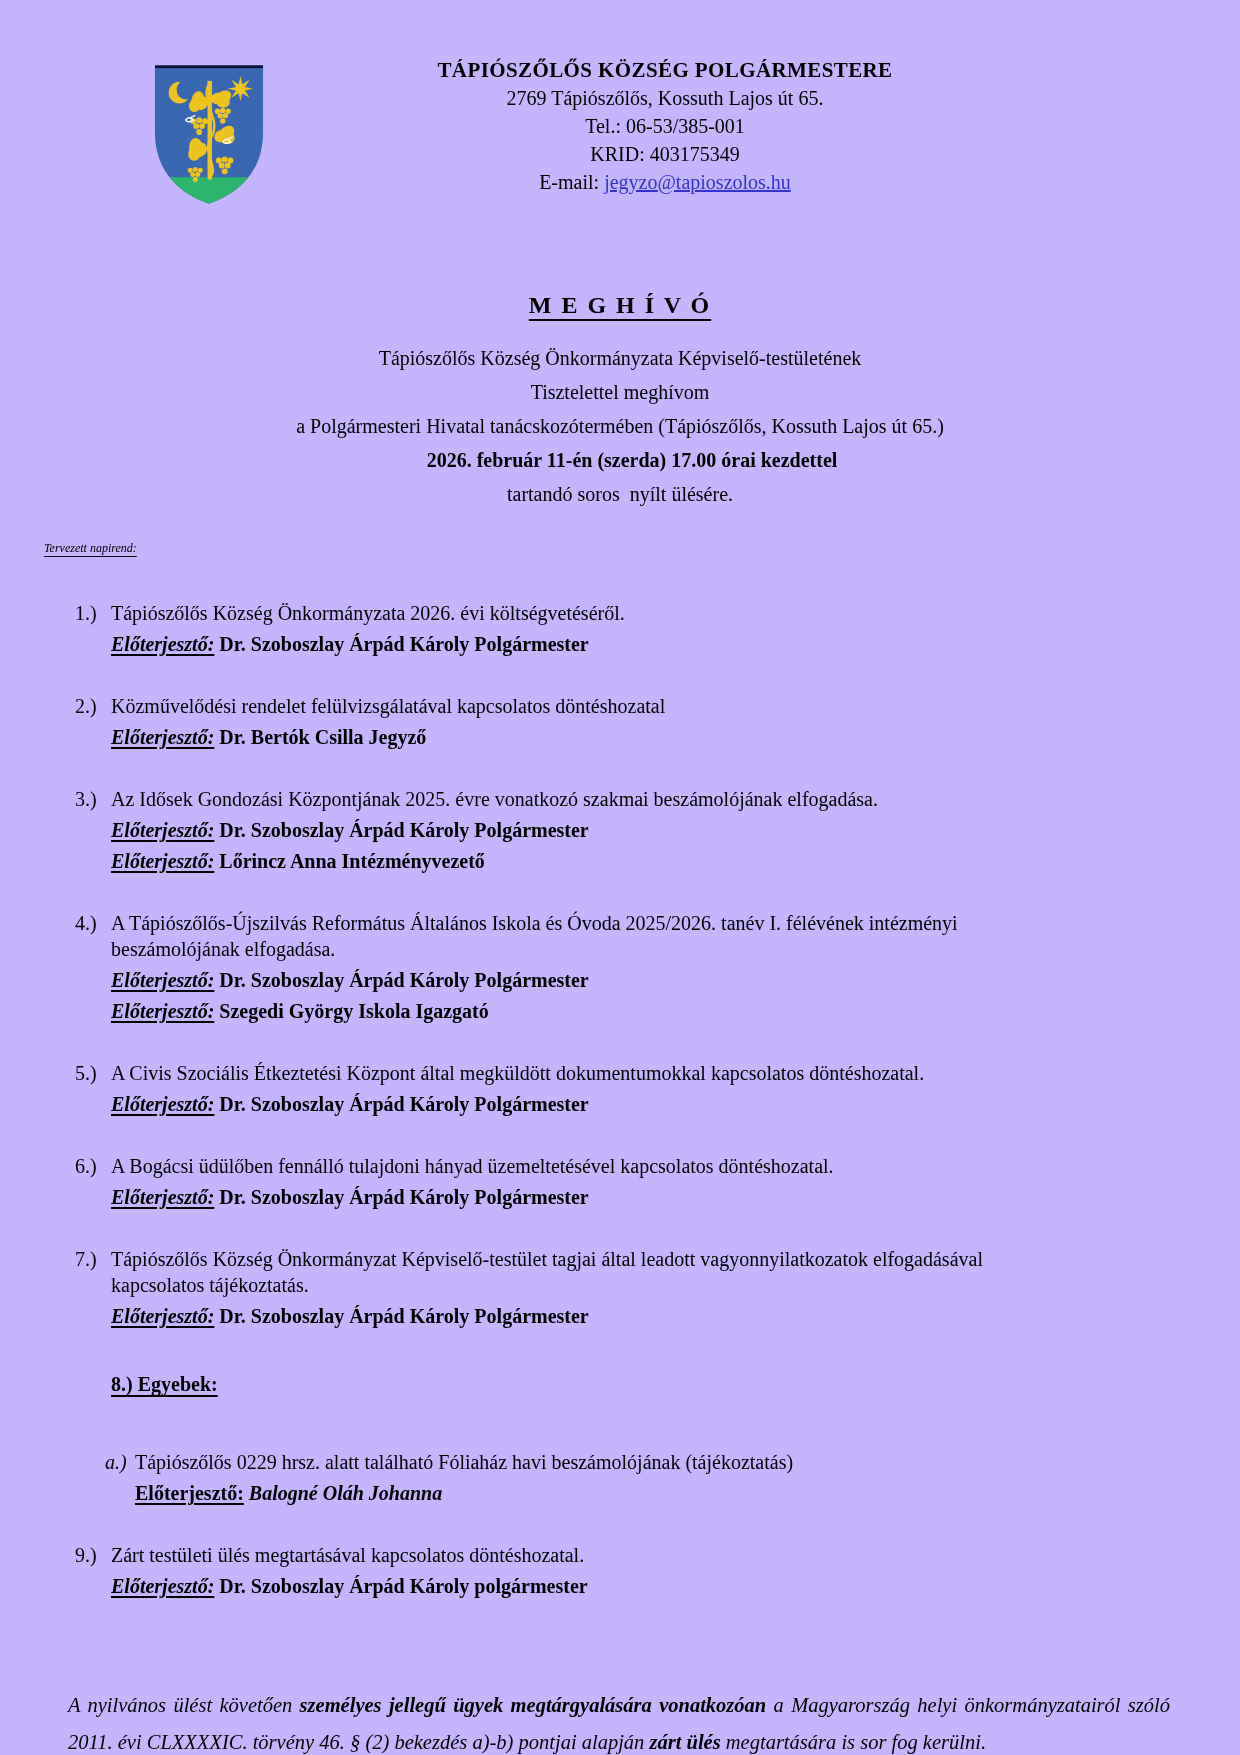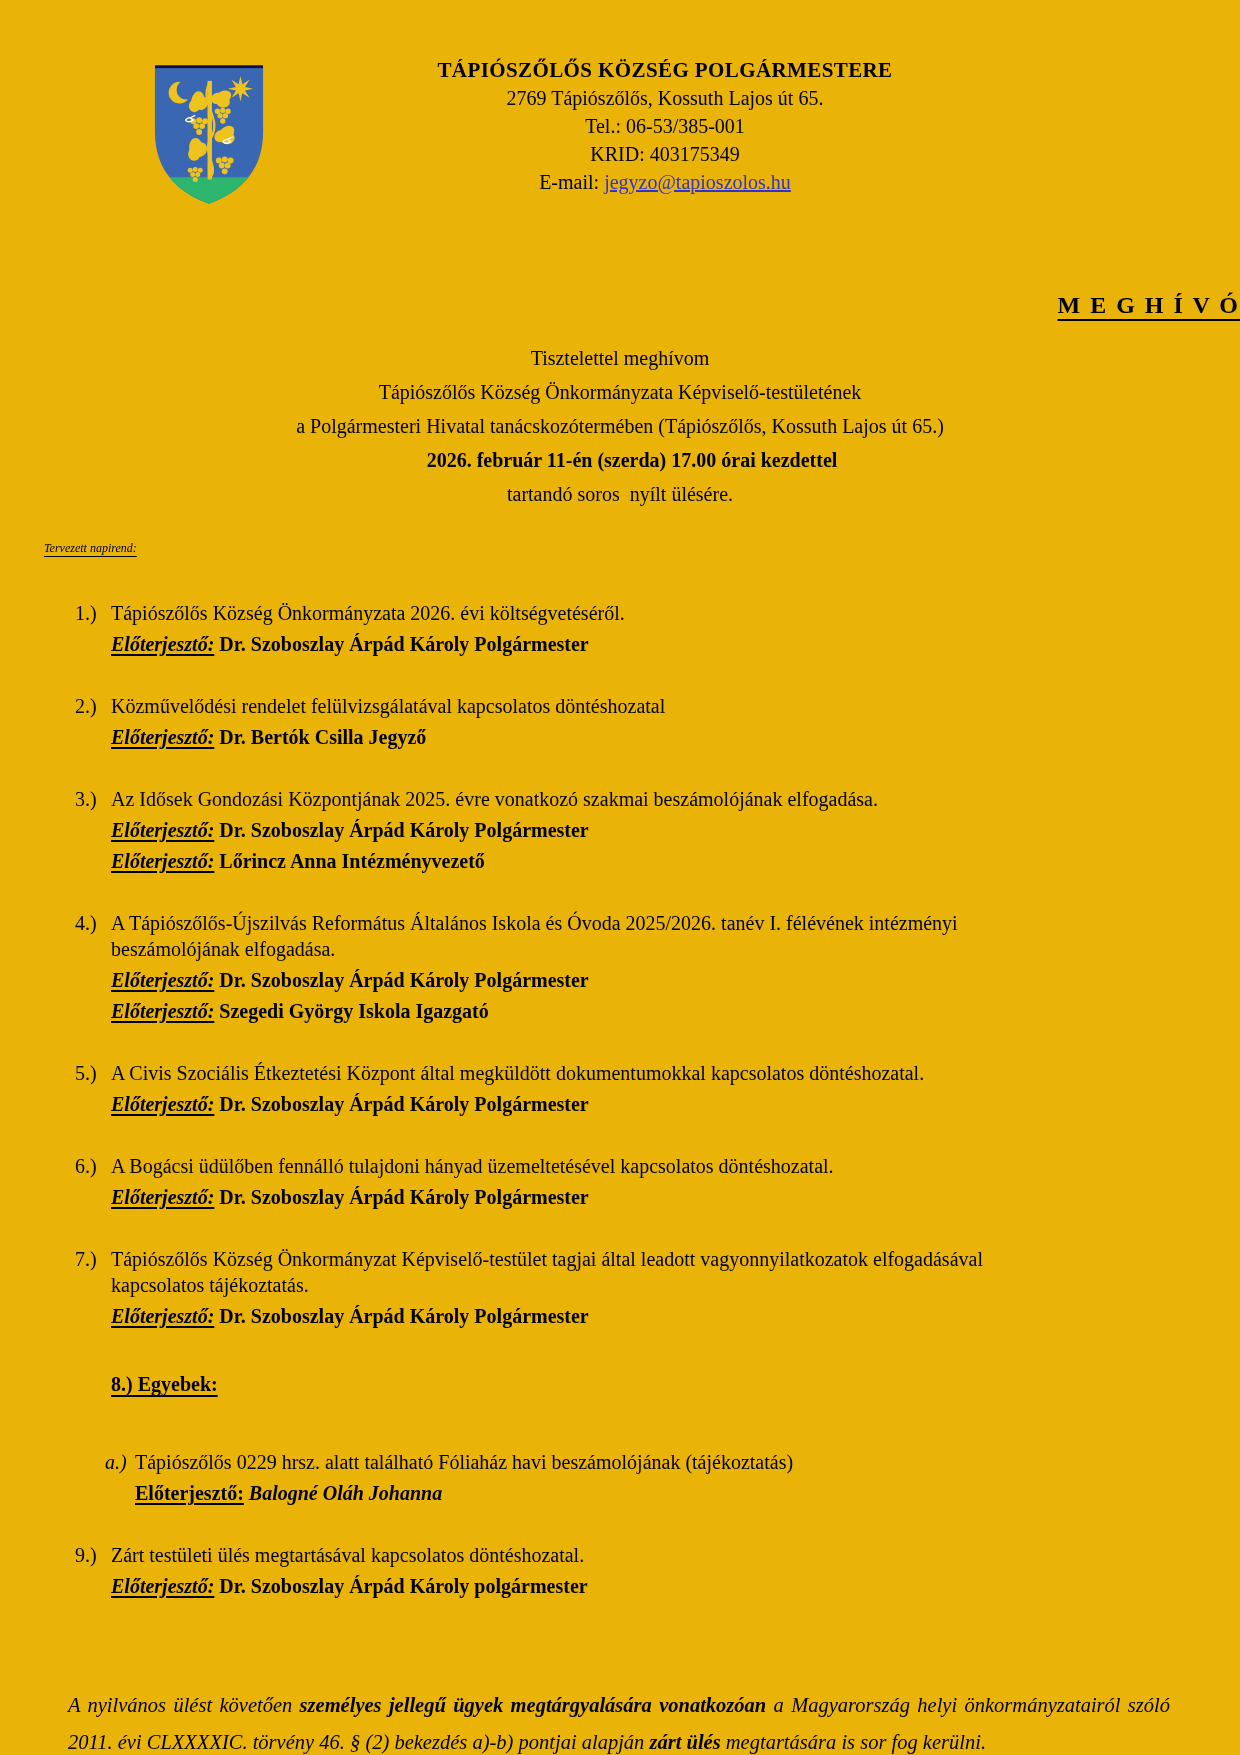--- a/index.html
+++ b/index.html
@@ -5,33 +5,33 @@
   :root{
     --link:#3333cc;
     --crest-blue:#3a67b2;
     --crest-green:#2db56e;
     --crest-yellow:#eec31e;
     --crest-navy:#10103c;
   }
   *{margin:0;padding:0;box-sizing:border-box;}
   html,body{background:#888;}
   .page{
-    width:1240px;height:1755px;margin:0 auto;background:#eab308;
+    width:1240px;height:1755px;margin:0 auto;background:#c4b5fd;
     font-family:"Liberation Serif","DejaVu Serif",serif;color:#000;
     position:relative;overflow:hidden;
   }
   
   .hdr{position:relative;height:212px;padding-top:56px;}
   .crest{position:absolute;left:150px;top:58px;width:118px;height:150px;}
   .hdr-text{text-align:center;padding-left:90px;font-size:20px;line-height:28px;}
   .hdr-title{font-size:21px;font-weight:bold;letter-spacing:.4px;}
   .email-link{color:var(--link);text-decoration:underline;cursor:pointer;}
   
   .doc-title{
-    margin-top:80px;text-align:right;font-size:24px;font-weight:bold;
+    margin-top:80px;text-align:center;font-size:24px;font-weight:bold;
     letter-spacing:2px;text-decoration:underline;text-underline-offset:6px;
     text-decoration-thickness:2px;
   }
   .center-block{margin-top:22px;text-align:center;font-size:20px;line-height:34px;}
   .center-block div{white-space:pre-wrap;}
   .bold-underline{font-weight:bold;text-underline-offset:4px;text-decoration-thickness:2px;padding-left:24px;}
   
   .napirend{
     margin:30px 0 0 44px;font-size:12px;font-style:italic;
     text-decoration:underline;text-underline-offset:4px;
@@ -111,22 +111,22 @@
       <div class="hdr-title">TÁPIÓSZŐLŐS KÖZSÉG POLGÁRMESTERE</div>
       <div>2769 Tápiószőlős, Kossuth Lajos út 65.</div>
       <div>Tel.: 06-53/385-001</div>
       <div>KRID: 403175349</div>
       <div><span>E-mail: </span><a class="email-link">jegyzo@tapioszolos.hu</a></div>
     </div>
   </div>
 
   <div class="doc-title">M E G H Í V Ó</div>
   <div class="center-block">
+    <div>Tápiószőlős Község Önkormányzata Képviselő-testületének</div>
     <div>Tisztelettel meghívom</div>
-    <div>Tápiószőlős Község Önkormányzata Képviselő-testületének</div>
     <div>a Polgármesteri Hivatal tanácskozótermében (Tápiószőlős, Kossuth Lajos út 65.)</div>
     <div class="bold-underline">2026. február 11-én (szerda) 17.00 órai kezdettel</div>
     <div>tartandó soros  nyílt ülésére.</div>
   </div>
 
   <div class="napirend">Tervezett napirend:</div>
   <div class="agenda" id="agenda-list">
       <div class="agenda-item">
         <span class="num">1.)</span>
         <div class="body">

